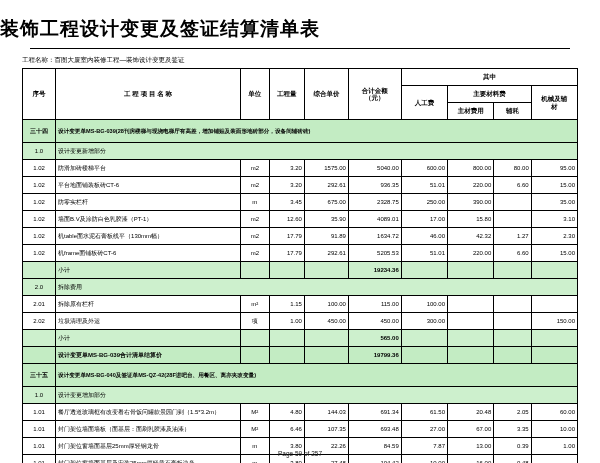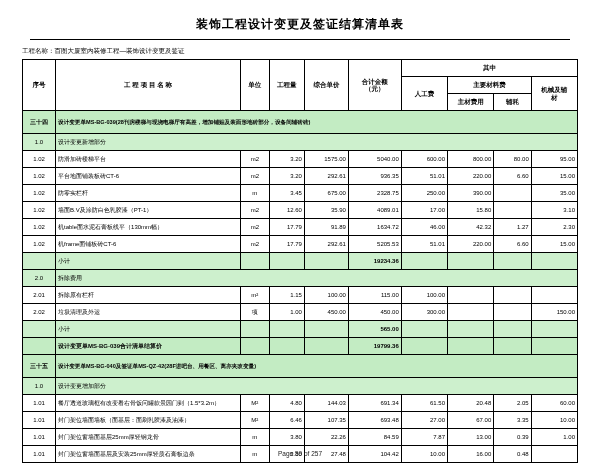--- a/index.html
+++ b/index.html
@@ -15,22 +15,21 @@
     overflow: hidden;
   }
   .page {
     position: relative;
     width: 600px;
     height: 463px;
     box-sizing: border-box;
     padding: 0;
   }
   .doc-title {
-    text-align: center;
-    font-size: 12px;
+    font-size: 19px;
     font-weight: bold;
     letter-spacing: 1px;
     padding-top: 16px;
     padding-bottom: 6px;
   }
   .title-rule {
     width: 540px;
     margin: 0 auto 7px auto;
     border-bottom: 1px solid #000;
     height: 0;

